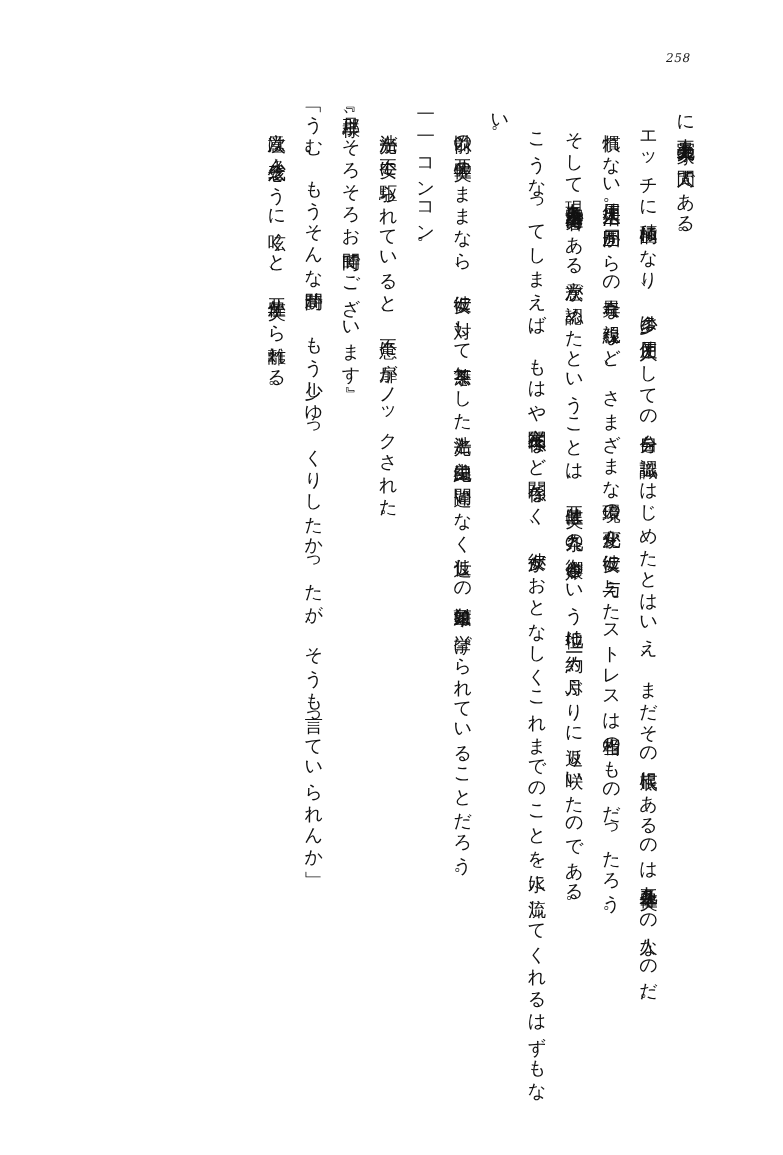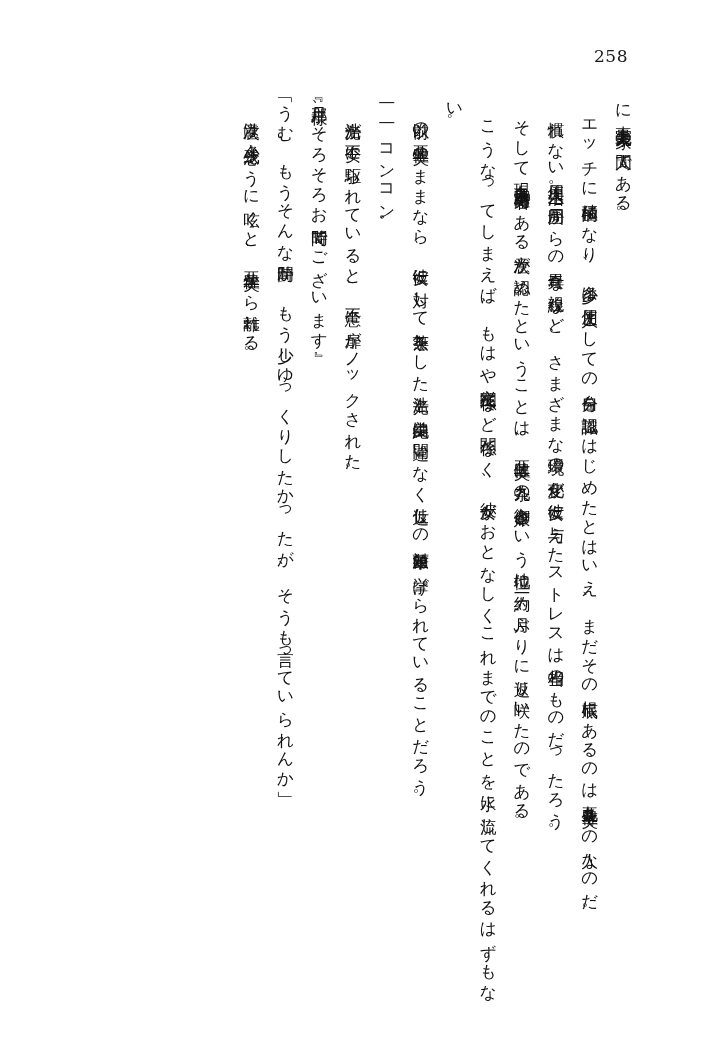--- a/index.html
+++ b/index.html
@@ -18,21 +18,22 @@
     position: relative;
     width: 712px;
     height: 1050px;
     background: #ffffff;
   }
   .page-number {
     position: absolute;
     top: 46px;
     right: 84px;
     font-family: "DejaVu Serif", "Liberation Serif", serif;
-    font-size: 17px;
+    font-style: italic;
+    font-size: 11px;
     color: #1a1a1a;
     letter-spacing: 0.5px;
   }
   .body-text {
     position: absolute;
     top: 92px;
     right: 72px;
     left: 72px;
     height: 900px;
     writing-mode: vertical-rl;

